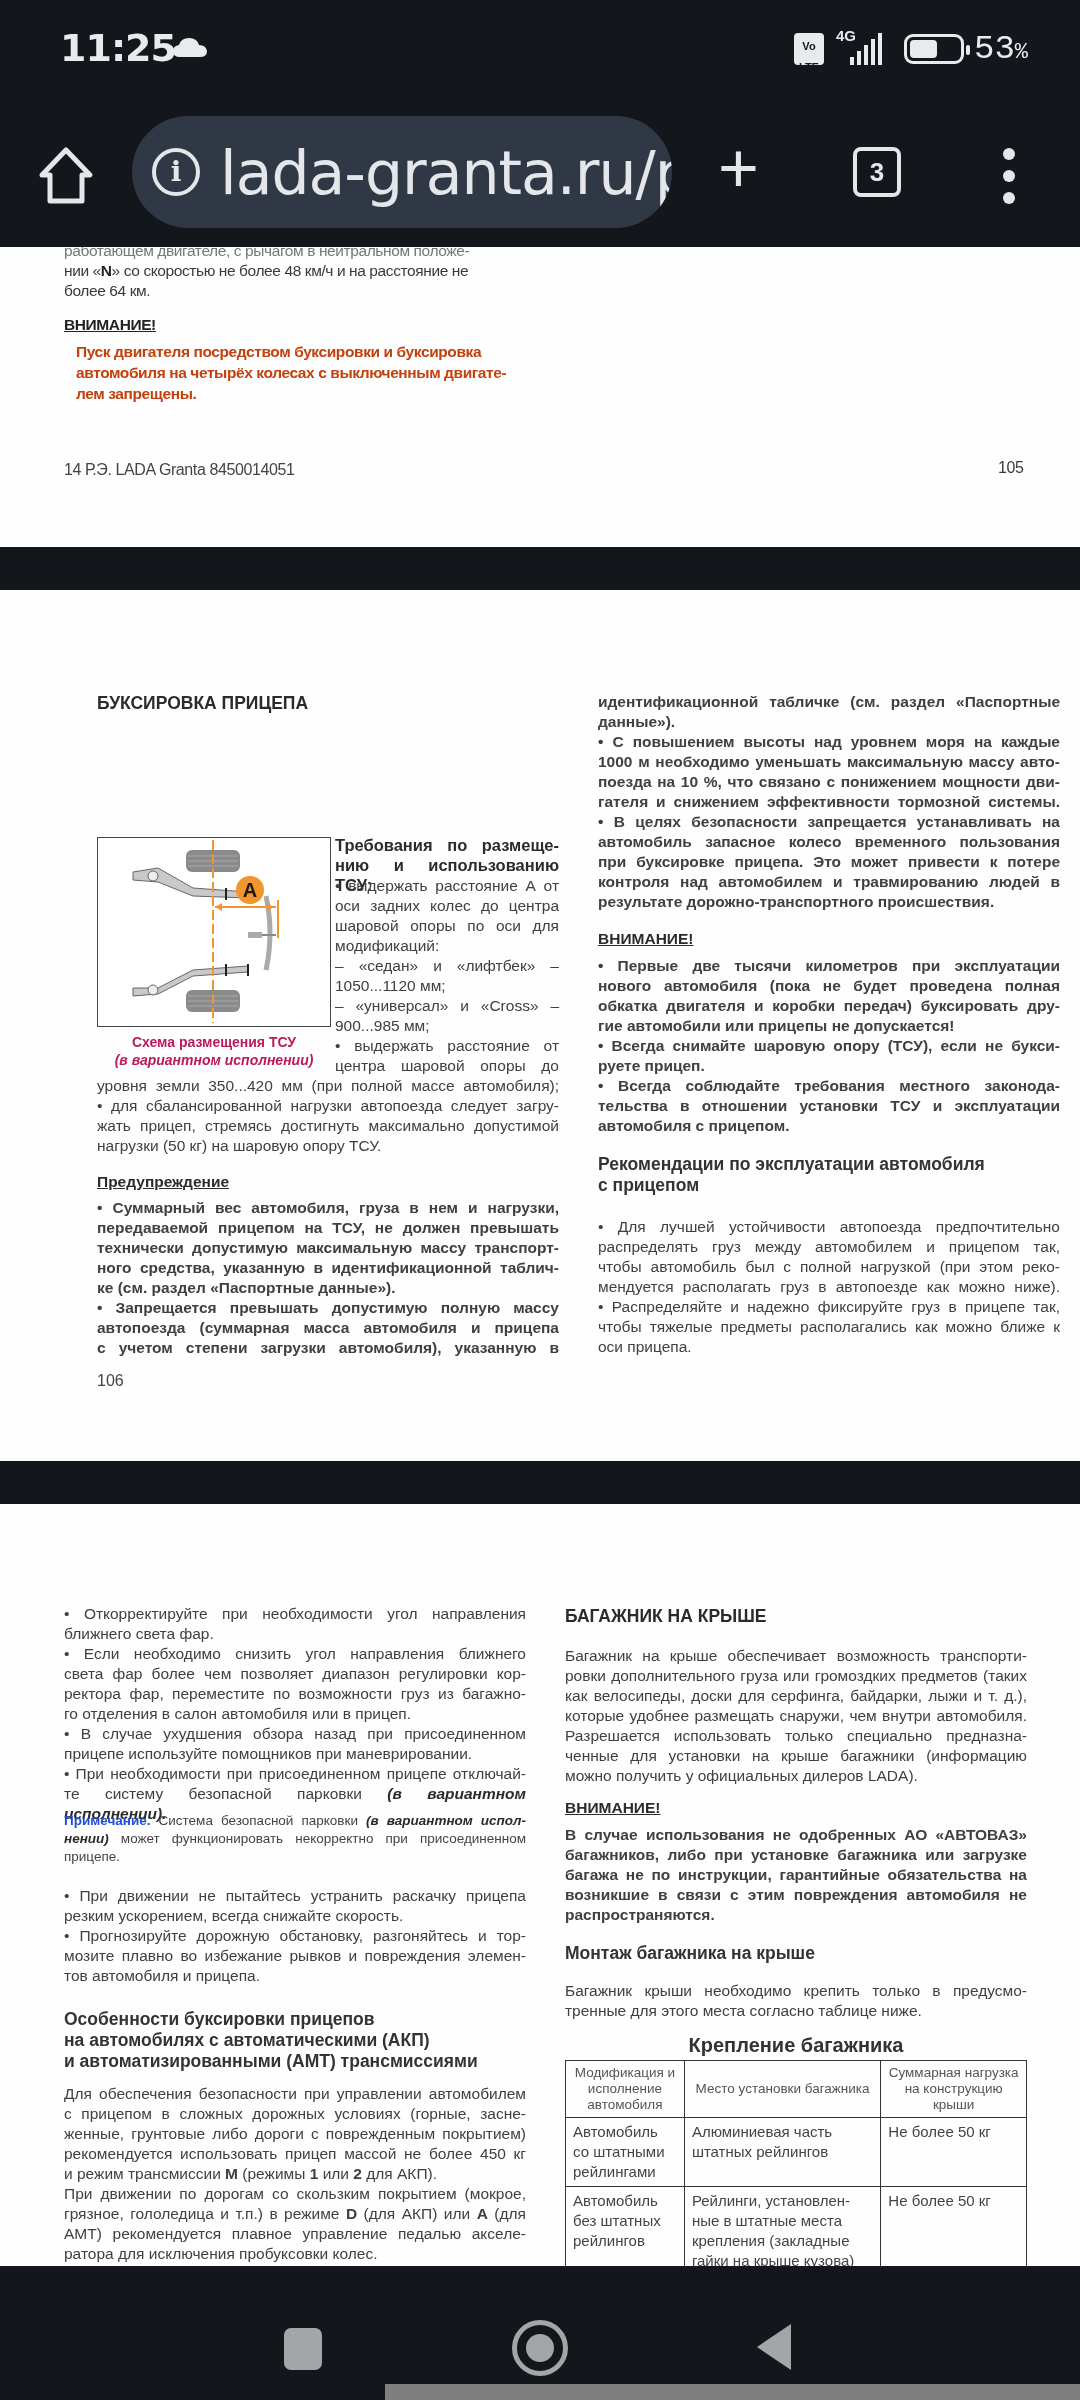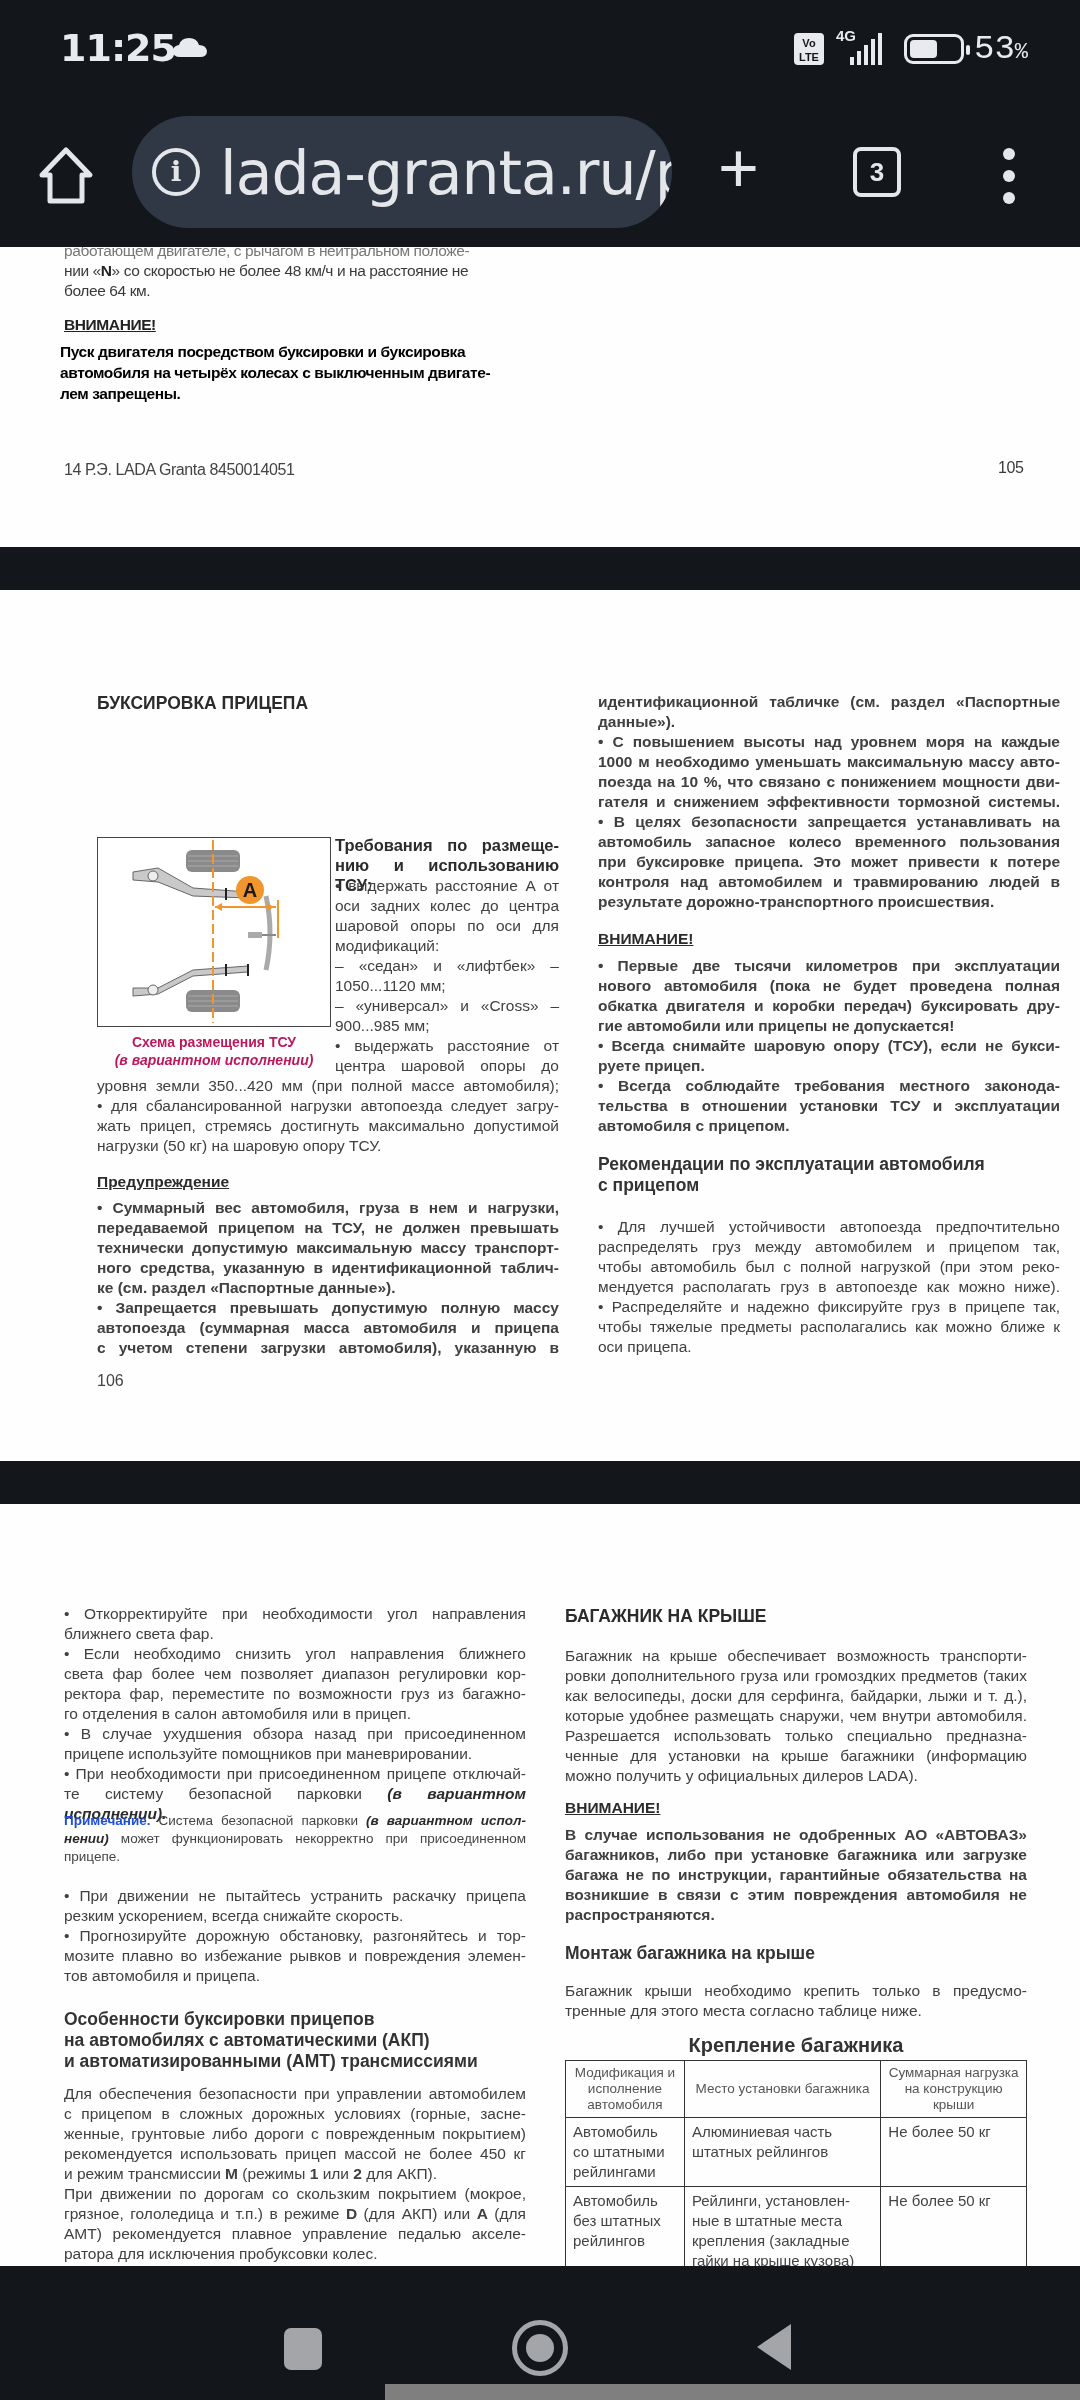--- a/index.html
+++ b/index.html
@@ -4,21 +4,21 @@
 <style>
   * { box-sizing: border-box; margin: 0; padding: 0; }
   html, body { width: 1080px; height: 2400px; overflow: hidden; background: #13161b; }
   body { position: relative; font-family: "Liberation Sans", sans-serif; }
 
   
   .statusbar { position: absolute; left: 0; top: 0; width: 1080px; height: 100px; background: #13161b; color: #e8eaee; }
   .sb-time { position: absolute; left: 60px; top: 26px; font-size: 38px; font-family: "DejaVu Sans", sans-serif; letter-spacing: -1px; font-weight: bold; }
   .sb-cloud { position: absolute; left: 172px; top: 36px; width: 36px; height: 22px; }
   .sb-right { position: absolute; right: 52px; top: 30px; display: flex; align-items: center; gap: 10px; }
-  .volte { width: 30px; height: 32px; background: #e8eaee; color: #13161b; border-radius: 4px; font-size: 11px; line-height: 14px; font-weight: bold; text-align: center; padding-top: 3px; }
+  .volte { width: 30px; height: 32px; background: #e8eaee; color: #13161b; border-radius: 4px; font-size: 11px; line-height: 21px; font-weight: bold; text-align: center; padding-top: 3px; }
   .net { position: relative; width: 60px; height: 36px; }
   .net .g4 { position: absolute; left: 2px; top: -4px; font-size: 15px; font-weight: bold; color: #e8eaee; }
   .net .bars { position: absolute; left: 16px; bottom: 2px; display: flex; align-items: flex-end; gap: 3px; }
   .net .bars span { width: 4px; background: #e8eaee; display: block; }
   .battery { position: relative; width: 60px; height: 30px; border: 3px solid #e8eaee; border-radius: 9px; }
   .battery .fill { position: absolute; left: 3px; top: 3px; bottom: 3px; width: 27px; background: #e8eaee; border-radius: 4px; }
   .battery .tip { position: absolute; right: -9px; top: 8px; width: 4px; height: 10px; background: #e8eaee; border-radius: 2px; }
   .sb-pct { font-size: 34px; font-family: Liberation Mono, monospace; }
   .sb-pct small { font-size: 22px; }
 
@@ -112,21 +112,21 @@
     </div>
 </div>
 
 <div class="page page1">
   <div class="abs cond" style="left:64px; top:-6px; width:462px; color:#777;">работающем двигателе, с рычагом в нейтральном положе-</div>
   <div class="abs cond" style="left:64px; top:14px; width:462px;">
     <span>нии «</span><b style="color:#222">N</b><span>» со скоростью не более 48 км/ч и на расстояние не</span>
   </div>
   <div class="abs cond" style="left:64px; top:34px;">более 64 км.</div>
   <div class="abs cond" style="left:64px; top:68px; font-weight:bold; text-decoration:underline; color:#222;">ВНИМАНИЕ!</div>
-  <div class="abs cond" style="left:60px; top:94px; width:462px; font-weight:bold; color:#000000; line-height:21px;">
+  <div class="abs cond" style="left:76px; top:94px; width:462px; font-weight:bold; color:#c2410c; line-height:21px;">
     <div>Пуск двигателя посредством буксировки и буксировка</div>
     <div>автомобиля на четырёх колесах с выключенным двигате-</div>
     <div>лем запрещены.</div>
   </div>
   <div class="abs cond" style="left:64px; top:213px; font-size:13px; color:#444;">
     <span style="font-size:16px">14 Р.Э. LADA Granta 8450014051</span>
   </div>
   <div class="abs cond" style="left:998px; top:211px; font-size:16px;">105</div>
 </div>
 

